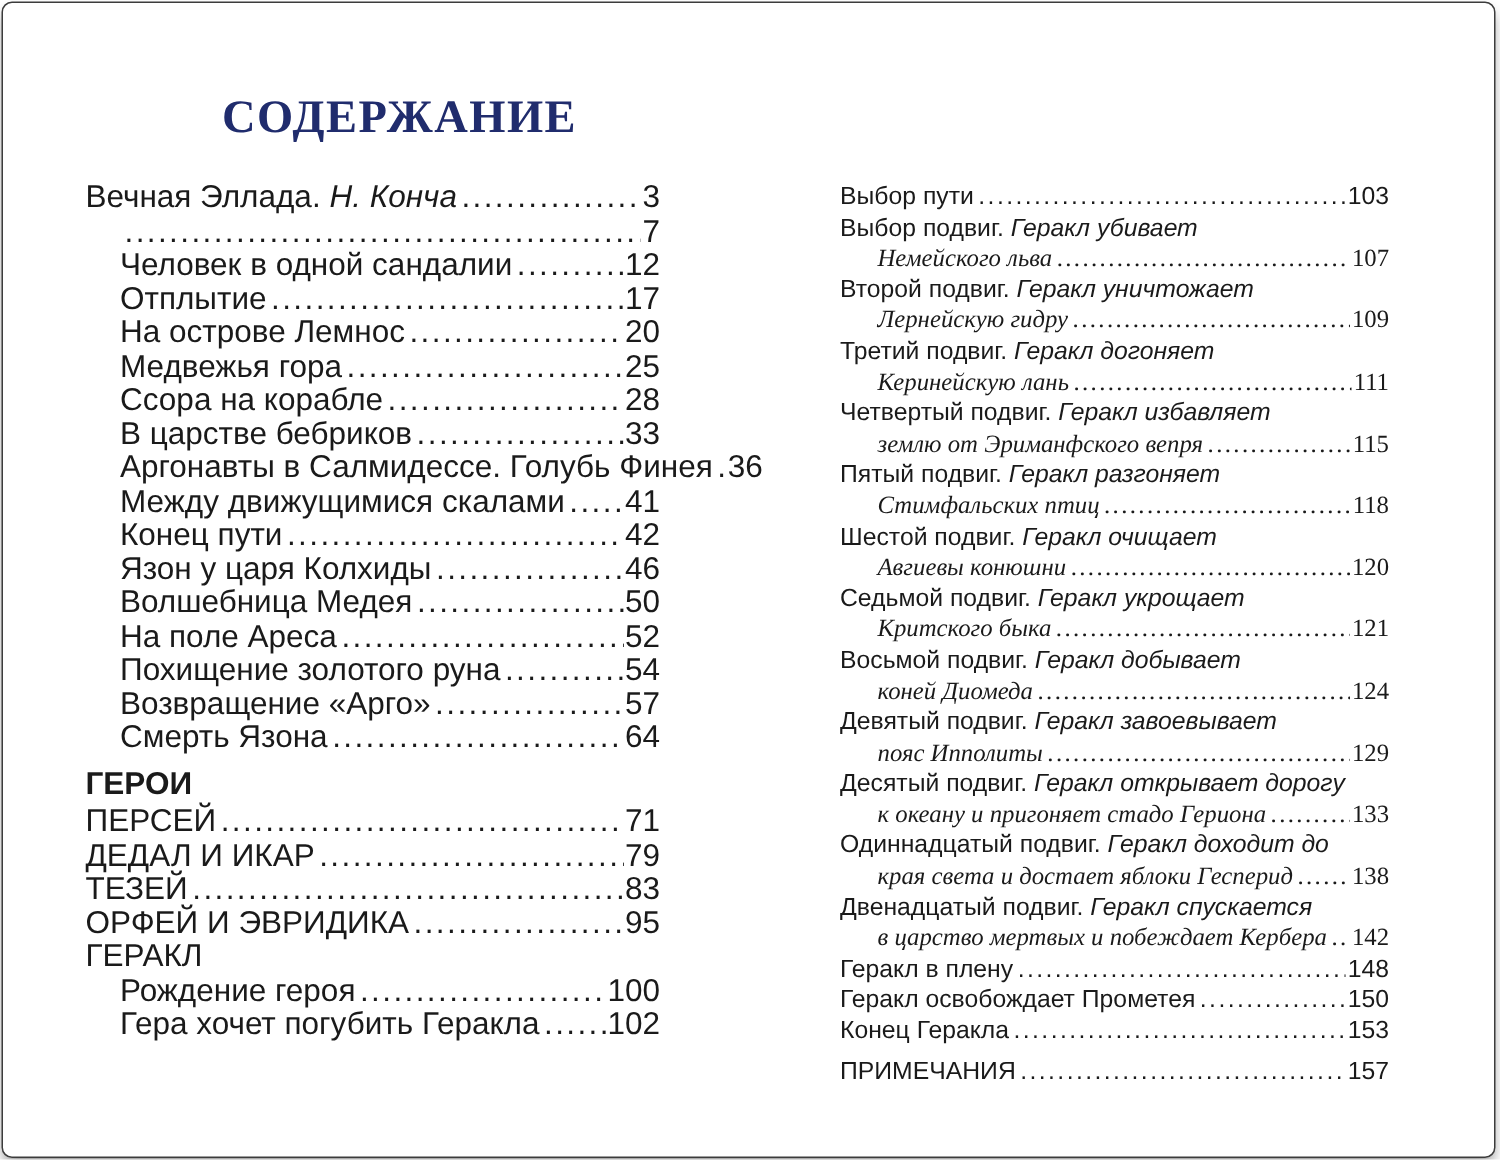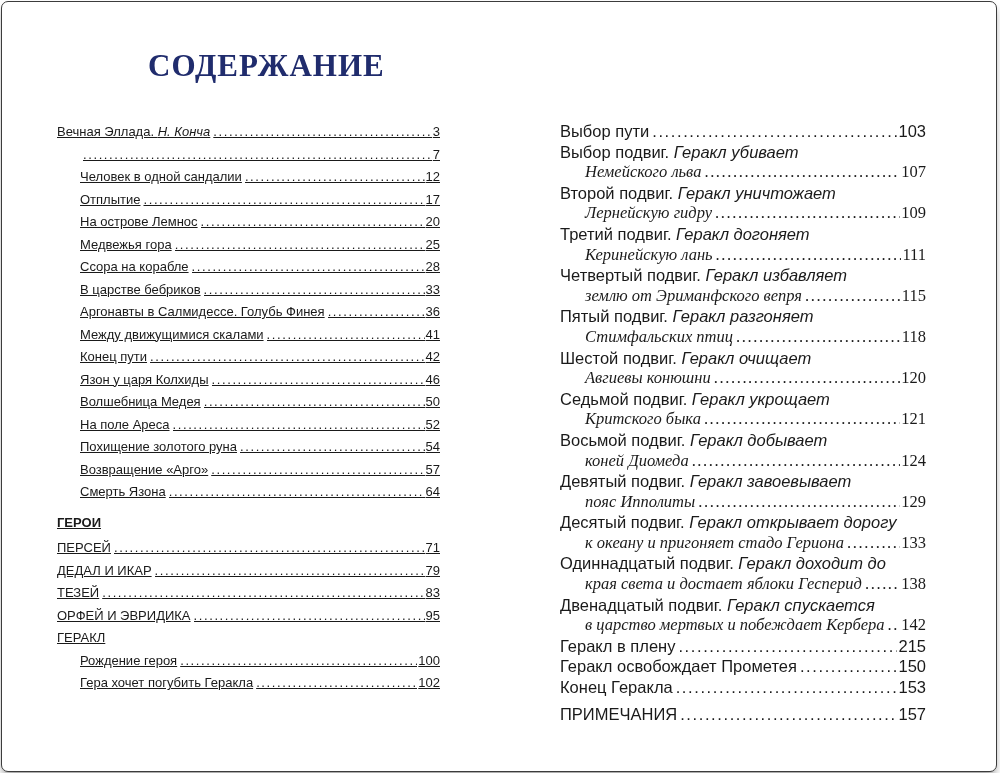--- a/index.html
+++ b/index.html
@@ -17,36 +17,36 @@
     border: 1.5px solid #3c3c3c;
     border-radius: 7px;
     box-shadow: 0 5px 9px -2px rgba(0,0,0,0.45);
     box-sizing: border-box;
     overflow: hidden;
     color: #1a1a1a;
   }
   .page-title {
     position: absolute;
     left: 146px;
-    top: 46px;
+    top: 58px;
     font-family: "Liberation Serif", "DejaVu Serif", serif;
     font-weight: 700;
     font-size: 31px;
     letter-spacing: 1px;
   }
   .columns {
     position: absolute;
     top: 119px;
     left: 55px;
     display: flex;
   }
   .col {
     box-sizing: border-box;
   }
-  .col-left  { width: 383px; font-size: 13px; line-height: 22.5px; text-decoration: underline; }
+  .col-left  { width: 383px; font-size: 21px; line-height: 22.5px; }
   .col-right { width: 366px; font-size: 16.5px; line-height: 20.6px; margin-left: 120px; }
 
   .row {
     display: flex;
     align-items: baseline;
   }
   .row .label { white-space: nowrap; }
   .indent1 { padding-left: 23px; }
   .cont    { padding-left: 25px; font-family: Liberation Serif, serif; }
 
@@ -270,21 +270,21 @@
         </div>
         <div class="l1"><span>Двенадцатый подвиг. </span><i>Геракл спускается</i></div>
         <div class="row cont">
           <i class="label">в царство мертвых и побеждает Кербера</i>
           <span class="dots"></span>
           <span class="num">142</span>
         </div>
         <div class="row">
           <span class="label"><span>Геракл в плену</span></span>
           <span class="dots"></span>
-          <span class="num">215</span>
+          <span class="num">148</span>
         </div>
         <div class="row">
           <span class="label"><span>Геракл освобождает Прометея</span></span>
           <span class="dots"></span>
           <span class="num">150</span>
         </div>
         <div class="row">
           <span class="label"><span>Конец Геракла</span></span>
           <span class="dots"></span>
           <span class="num">153</span>

